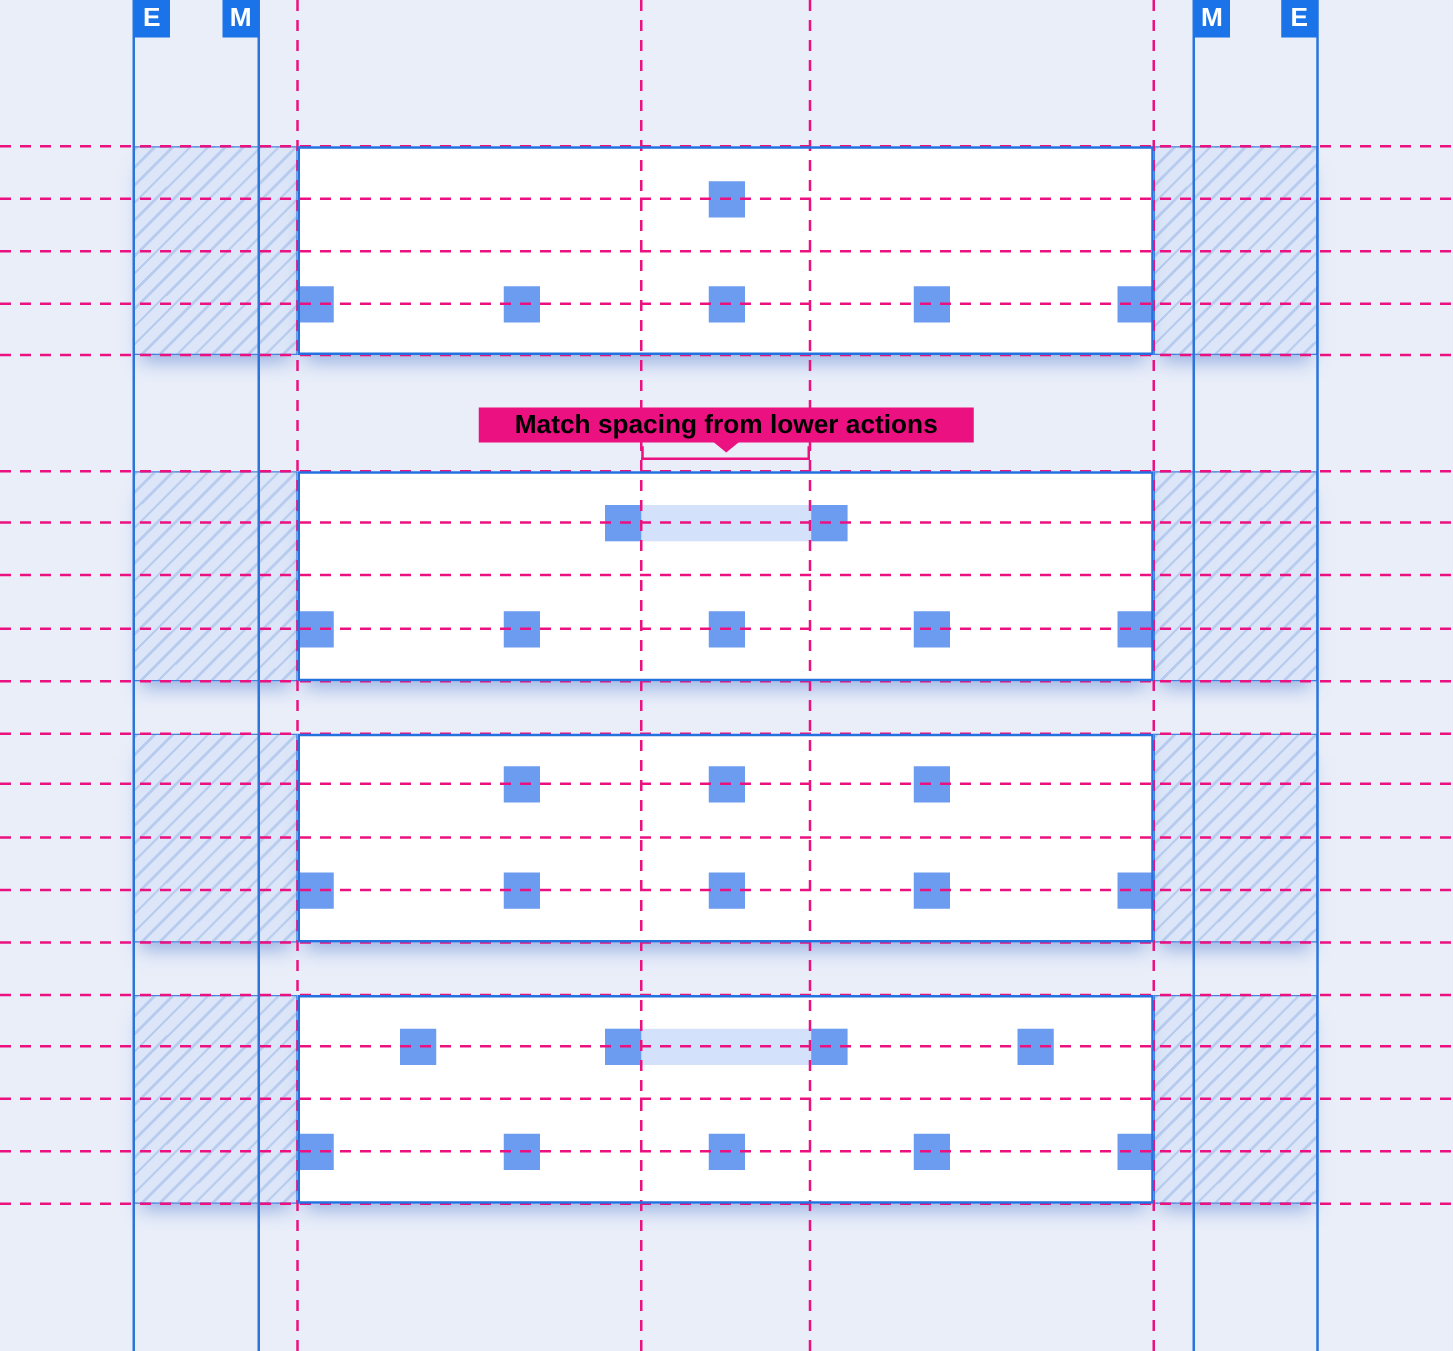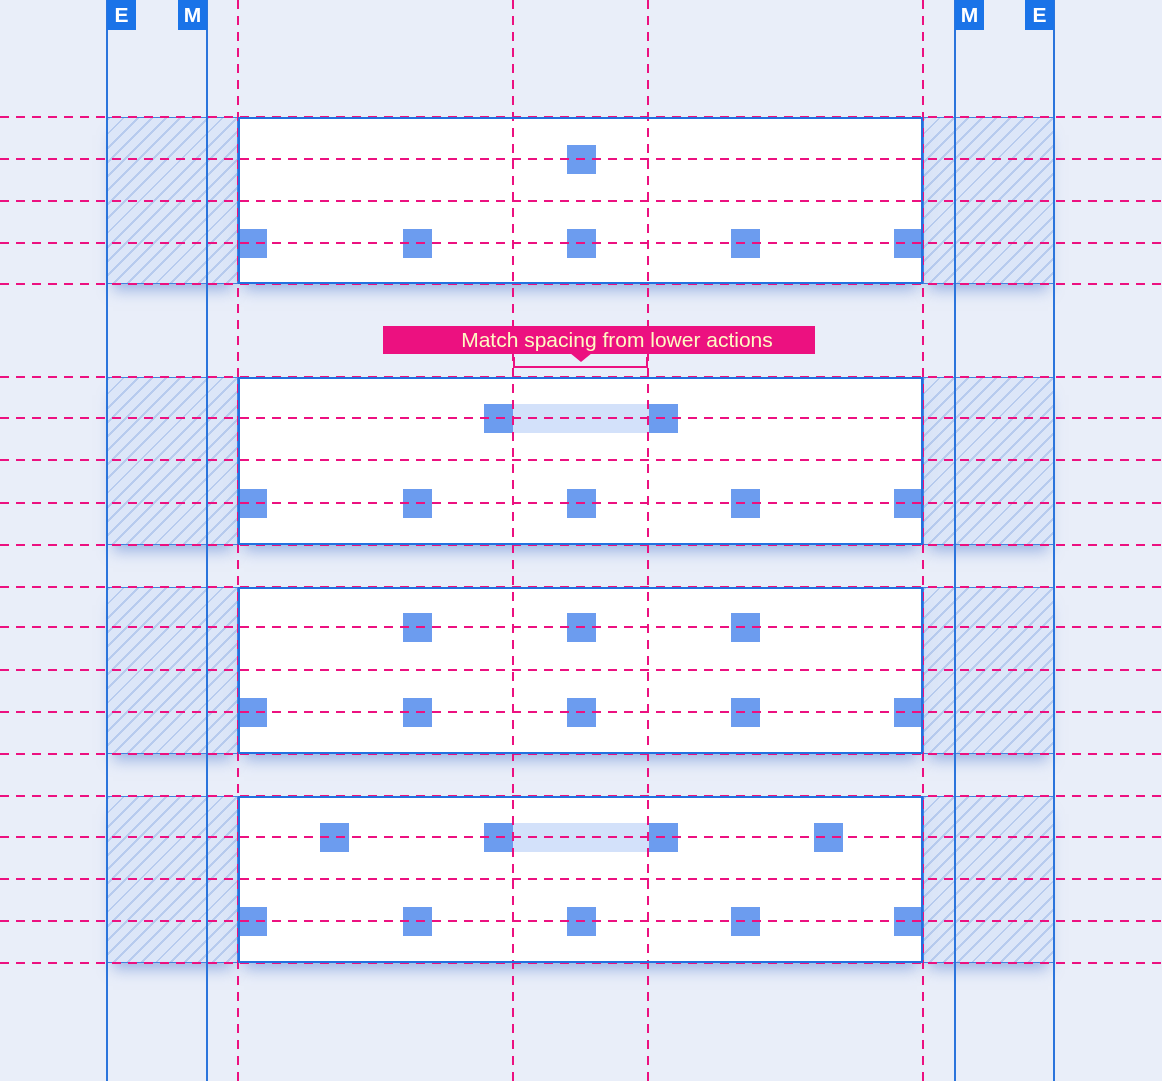--- a/index.html
+++ b/index.html
@@ -72,27 +72,26 @@
     color:#FFFFFF;
     font-weight:bold;
     font-size:21px;
     line-height:30px;
     text-align:center;
     z-index:8;
   }
   #annotation-label{
     position:absolute;
     background:#EC1180;
-    color:#fef9c3;
-    font-weight:normal;
+    color:#000000;
+    font-weight:bold;
     font-size:21px;
     text-align:center;
     white-space:nowrap;
     z-index:7;
-    padding-left:36px;
   }
   #annotation-pointer{
     position:absolute;
     width:0;height:0;
     border-left:11px solid transparent;
     border-right:11px solid transparent;
     border-top:9px solid #EC1180;
     z-index:7;
   }
   #measurement-bracket{

